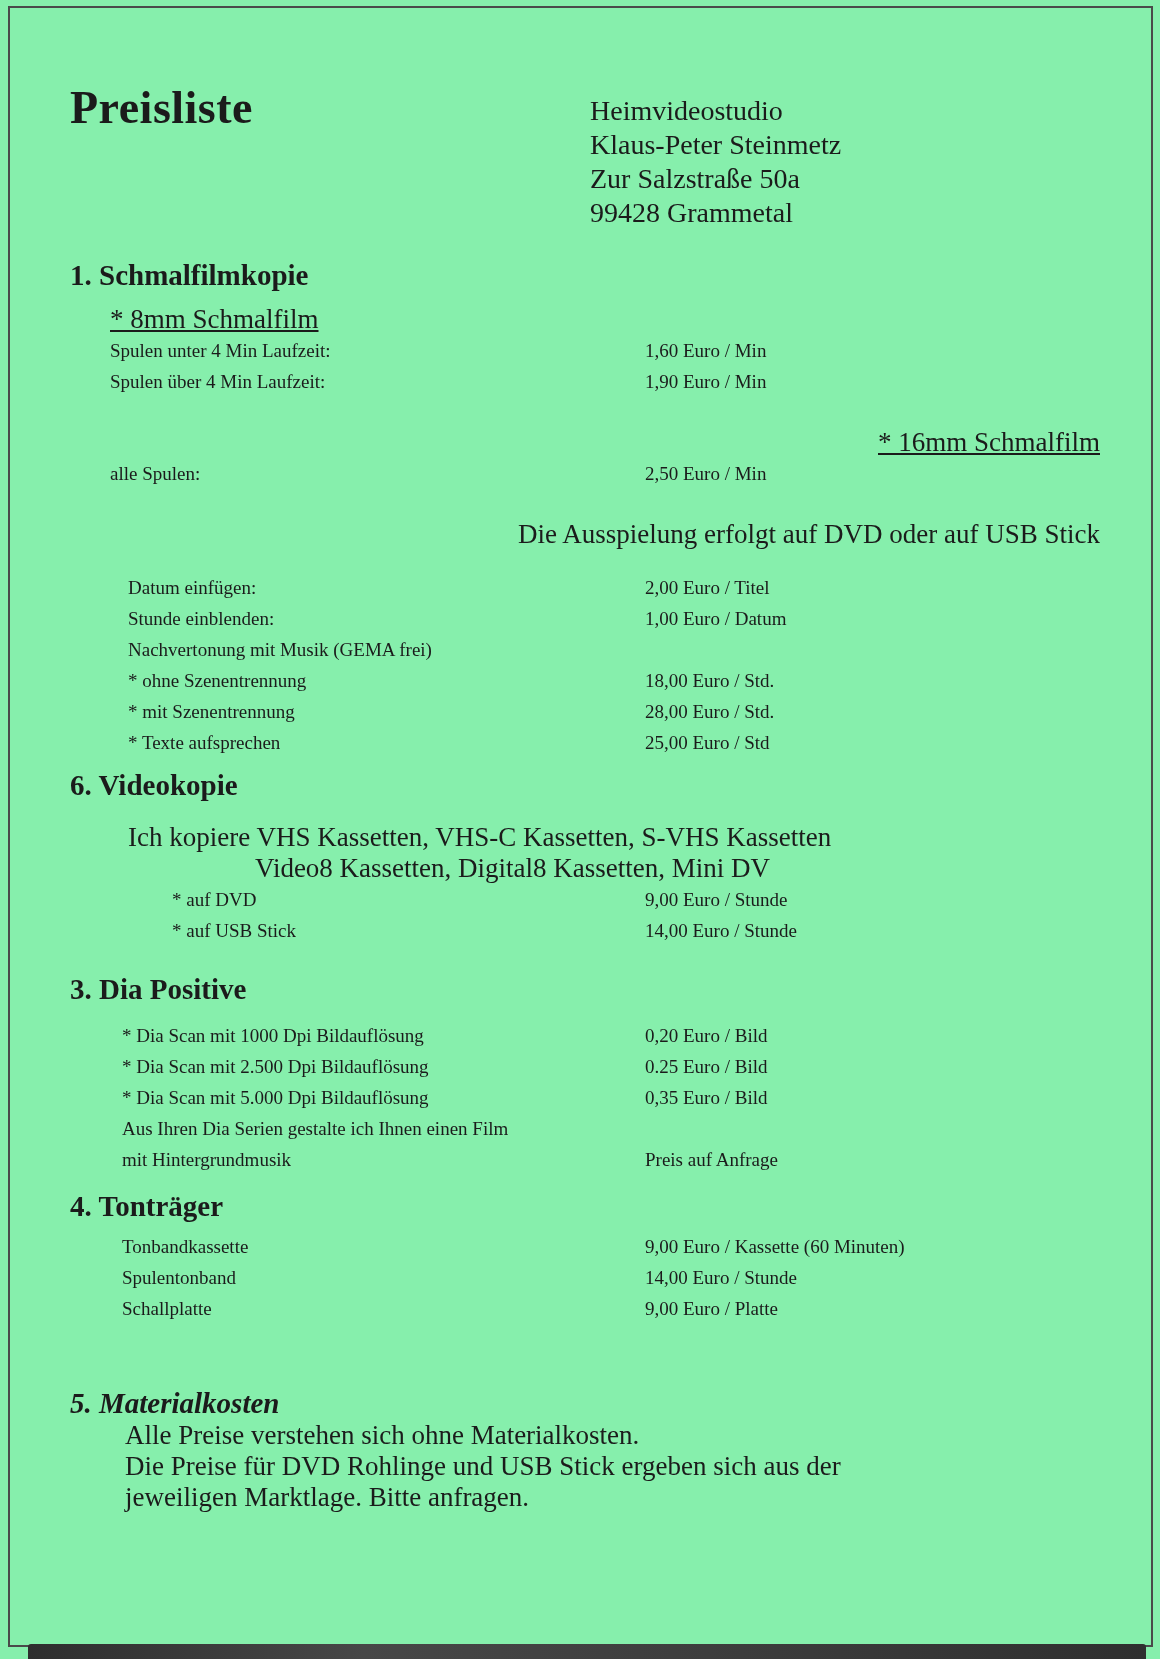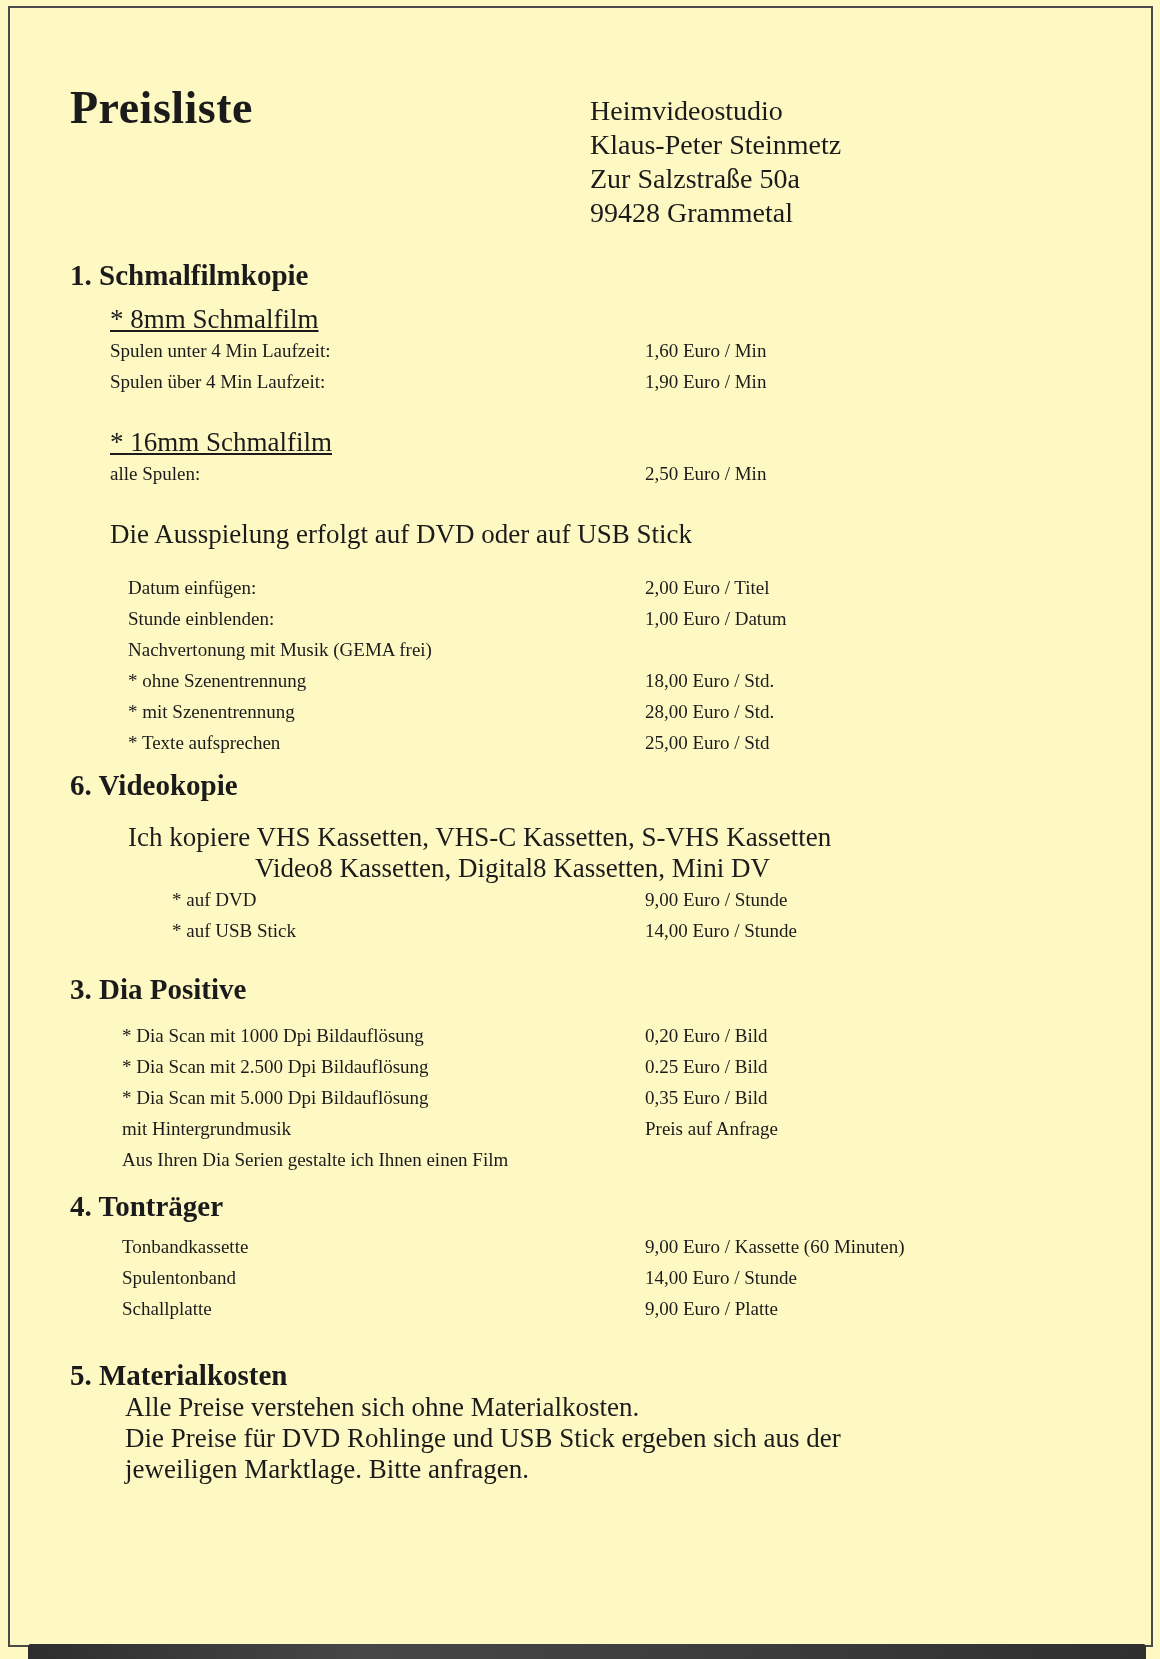--- a/index.html
+++ b/index.html
@@ -2,21 +2,21 @@
 <html><head>
 <meta charset="utf-8">
 <style>
   * { margin: 0; padding: 0; box-sizing: border-box; }
   html, body { background: #dcdcdc; }
   .page {
     position: relative;
     width: 1160px;
     height: 1659px;
     margin: 0 auto;
-    background: #fef9c3;
+    background: #86efac;
     font-family: "Liberation Serif", "DejaVu Serif", serif;
     color: #1b1b1b;
     overflow: hidden;
   }
   .page-border {
     position: absolute;
     left: 8px; top: 6px; right: 7px; bottom: 12px;
     border: 2px solid #4a4a4a;
     pointer-events: none;
   }
@@ -58,22 +58,22 @@
   .ind-185 { padding-left: 185px; }
 
   .mt-8 { margin-top: 8px; }
   .mt-10 { margin-top: 10px; }
   .mt-12 { margin-top: 12px; }
   .mt-14 { margin-top: 14px; }
   .mt-20 { margin-top: 20px; }
   .mt-22 { margin-top: 22px; }
   .mt-26 { margin-top: 26px; }
   .mt-28 { }
-  .mt-30 { margin-top: 30px; }
-  .mt-62 { margin-top: 34px; }
+  .mt-30 { margin-top: 30px; text-align: right; }
+  .mt-62 { margin-top: 62px; font-style: italic; }
 </style>
 </head>
 <body>
 
 <div class="page">
   <div class="page-border"></div>
 
   <div class="content">
 
     <div class="header">
@@ -156,25 +156,25 @@
       </div>
       <div class="row ind-52">
         <span>* Dia Scan mit 2.500 Dpi Bildauflösung</span>
         <span class="price">0.25 Euro / Bild</span>
       </div>
       <div class="row ind-52">
         <span>* Dia Scan mit 5.000 Dpi Bildauflösung</span>
         <span class="price">0,35 Euro / Bild</span>
       </div>
       <div class="row ind-52">
+        <span>Aus Ihren Dia Serien gestalte ich Ihnen einen Film</span>
+      </div>
+      <div class="row ind-52">
         <span>mit Hintergrundmusik</span>
         <span class="price">Preis auf Anfrage</span>
-      </div>
-      <div class="row ind-52">
-        <span>Aus Ihren Dia Serien gestalte ich Ihnen einen Film</span>
       </div>
     </div>
 
     <div>
       <h2 class="section-heading mt-14">4. Tonträger</h2>
 
       <div class="row ind-52 mt-8">
         <span>Tonbandkassette</span>
         <span class="price">9,00 Euro / Kassette (60 Minuten)</span>
       </div>

